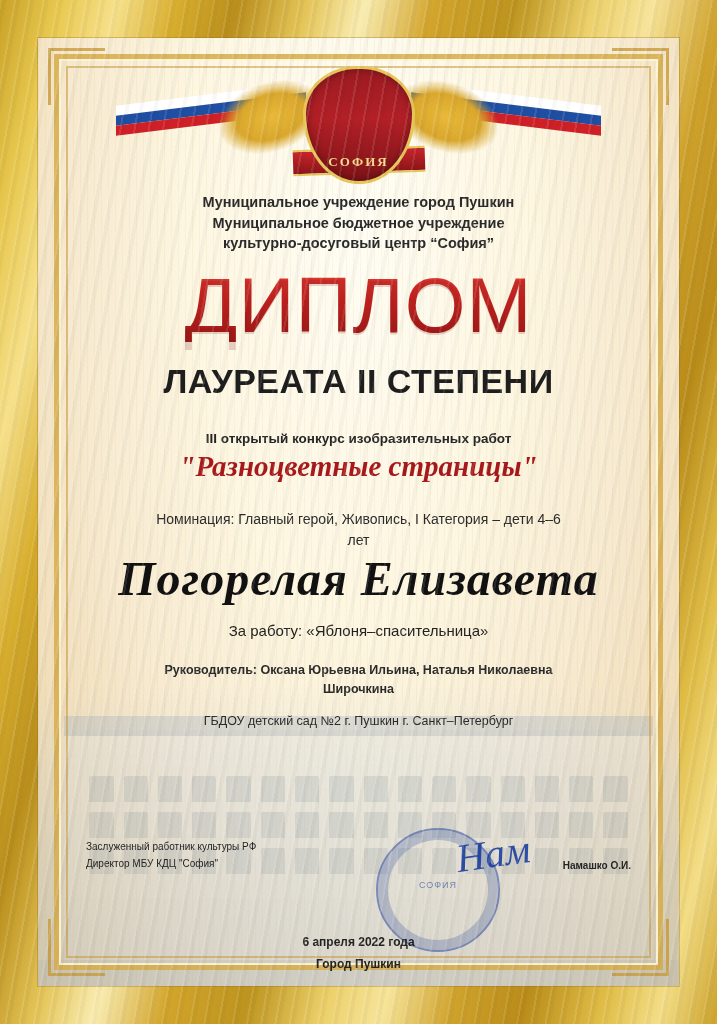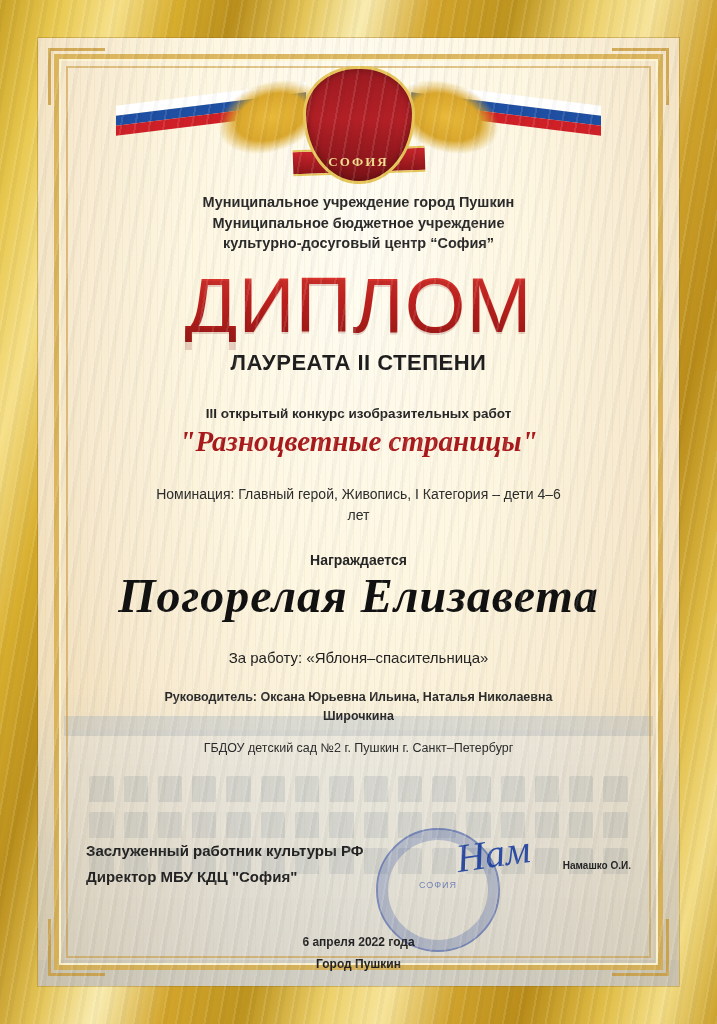--- a/index.html
+++ b/index.html
@@ -207,22 +207,22 @@
     font-size: 78px;
     line-height: .95;
     letter-spacing: 1px;
     background: linear-gradient(180deg,#e03b33 0%, #c9221f 45%, #9d1a17 100%);
     -webkit-background-clip: text;
     background-clip: text;
     color: transparent;
     text-shadow: 0 2px 0 rgba(120,20,20,.18);
   }
   .degree{
-    margin-top: 8px;
-    font-size: 22px;
+    margin-top: 20px;
+    font-size: 34px;
     font-weight: bold;
     letter-spacing: .5px;
     color: #1e1e1e;
   }
   .contest-line{
     margin-top: 30px;
     font-size: 13.5px;
     font-weight: bold;
     color: #262626;
   }
@@ -249,21 +249,21 @@
   }
   .recipient{
     font-family: "Liberation Serif", serif;
     font-style: italic;
     font-weight: bold;
     font-size: 48px;
     color: #111;
     letter-spacing: 1px;
   }
   .work{
-    margin-top: 26px;
+    margin-top: 16px;
     font-size: 15px;
     color: #222;
   }
   .teacher{
     margin: 22px auto 0;
     width: 440px;
     font-size: 12.5px;
     line-height: 1.55;
     color: #2a2a2a;
     font-weight: bold;
@@ -277,22 +277,22 @@
   
   .sign-block{
     position:absolute;
     left: 48px; right: 48px;
     top: 800px;
     height: 64px;
   }
   .sign-left{
     position:absolute; left: 0; top: 0;
     text-align:left;
-    font-size: 15px;
-    font-weight: bold;
+    font-size: 10px;
+    font-weight: normal;
     line-height: 1.7;
     color: #232323;
   }
   .sign-right{
     position:absolute; right: 0; top: 22px;
     font-size: 10px;
     font-weight: bold;
     color: #232323;
   }
   .signature{
@@ -436,21 +436,20 @@
 
       <div class="diplom">ДИПЛОМ</div>
 
       <div class="degree">ЛАУРЕАТА II СТЕПЕНИ</div>
 
       <div class="contest-line">III открытый конкурс изобразительных работ</div>
       <div class="contest-name">"Разноцветные страницы"</div>
 
       <div class="nomination">Номинация: Главный герой, Живопись, I Категория – дети 4–6 лет</div>
 
-      <div class="awarded">Награждается</div>
       <div class="recipient">Погорелая Елизавета</div>
 
       <div class="work">За работу: «Яблоня–спасительница»</div>
 
       <div class="teacher">Руководитель: Оксана Юрьевна Ильина, Наталья Николаевна Широчкина</div>
       <div class="school">ГБДОУ детский сад №2 г. Пушкин г. Санкт–Петербург</div>
     </div>
 
     <div class="sign-block">
       <div class="sign-left">

